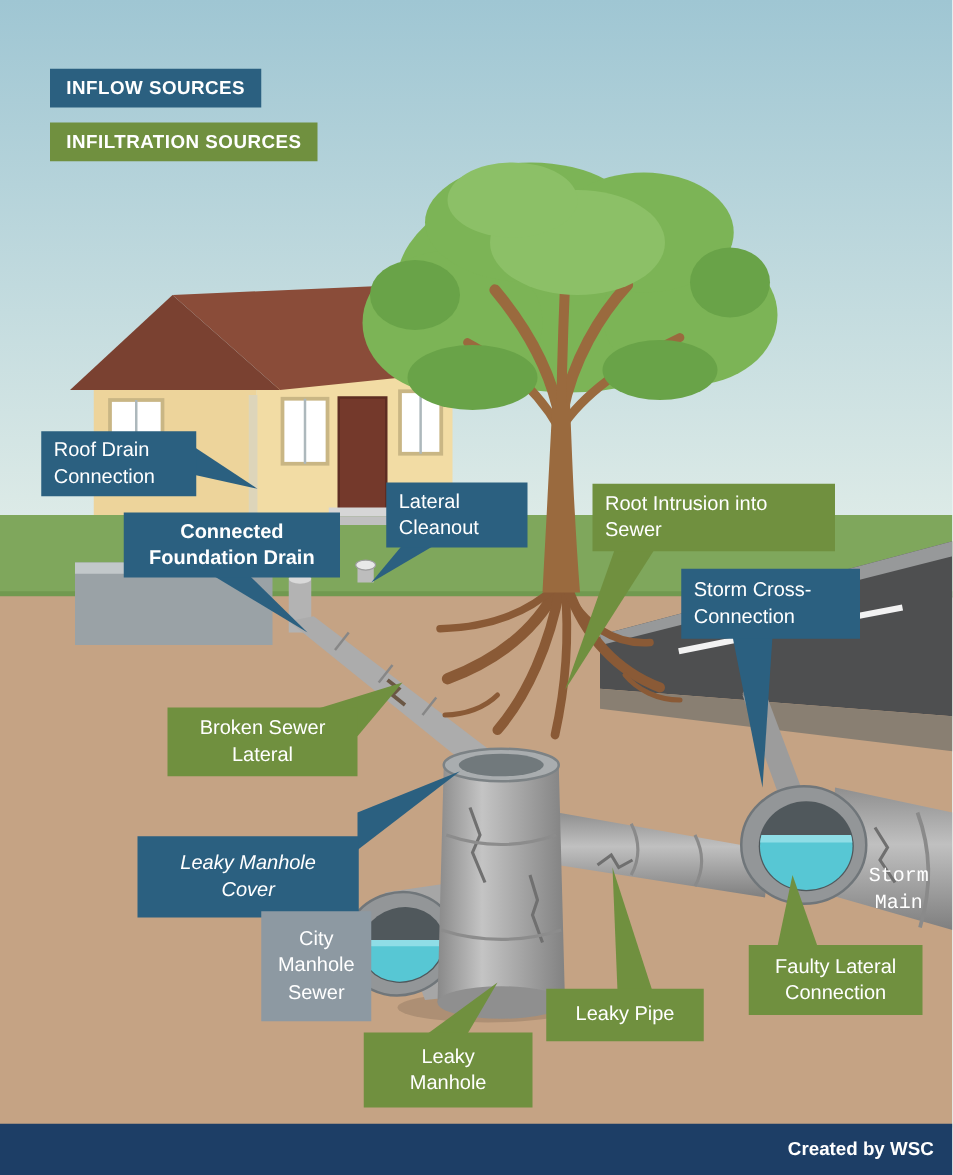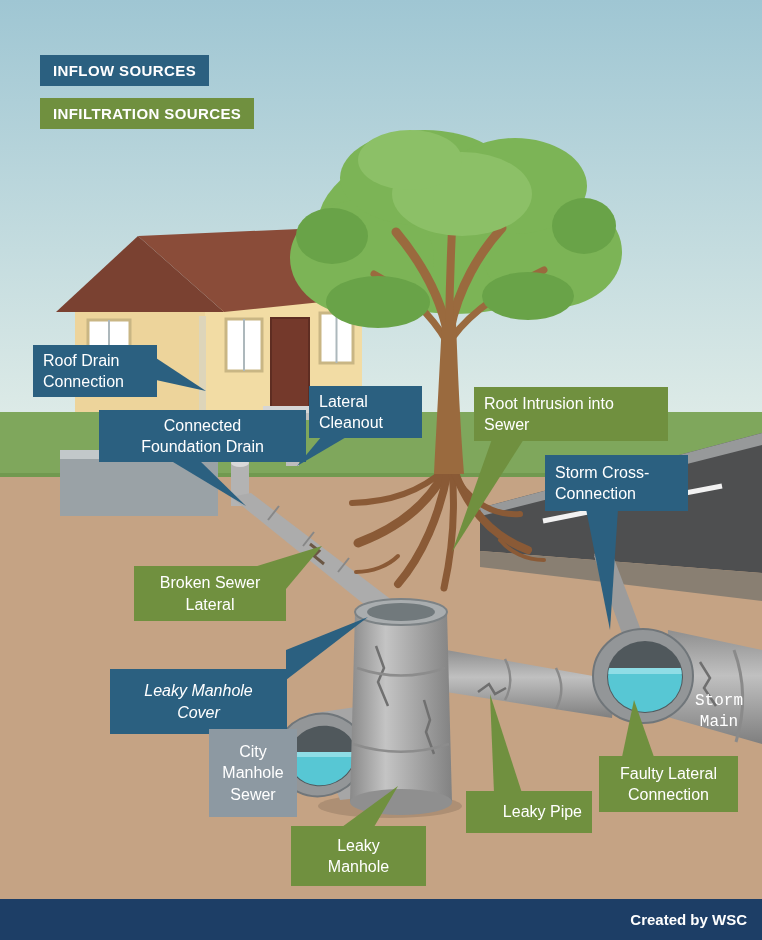--- a/index.html
+++ b/index.html
@@ -213,21 +213,21 @@
   </svg>
 
   <div class="legend-box inflow" style="left:40px; top:55px;">INFLOW SOURCES</div>
   <div class="legend-box infiltration" style="left:40px; top:98px;">INFILTRATION SOURCES</div>
 
   <div class="callout inflow align-left" style="left:33px; top:345px; width:124px; height:52px;">
     <span class="line">Roof Drain</span>
     <span class="line">Connection</span>
   </div>
 
-  <div class="callout inflow" style="left:99px; top:410px; width:207px; height:52px;">
+  <div class="callout inflow" style="left:99px; top:410px; width:173px; height:52px;font-weight:bold;">
     <span class="line">Connected</span>
     <span class="line">Foundation Drain</span>
   </div>
 
   <div class="callout inflow align-left" style="left:309px; top:386px; width:113px; height:52px;">
     <span class="line">Lateral</span>
     <span class="line">Cleanout</span>
   </div>
 
   <div class="callout infiltration align-left" style="left:474px; top:387px; width:194px; height:54px;">
@@ -254,21 +254,21 @@
     <span class="line">City</span>
     <span class="line">Manhole</span>
     <span class="line">Sewer</span>
   </div>
 
   <div class="callout infiltration" style="left:291px; top:826px; width:135px; height:60px;">
     <span class="line">Leaky</span>
     <span class="line">Manhole</span>
   </div>
 
-  <div class="callout infiltration" style="left:466px; top:791px; width:126px; height:42px;text-align:right;">
+  <div class="callout infiltration" style="left:437px; top:791px; width:126px; height:42px;">
     <span class="line">Leaky Pipe</span>
   </div>
 
   <div class="callout infiltration" style="left:599px; top:756px; width:139px; height:56px;">
     <span class="line">Faulty Lateral</span>
     <span class="line">Connection</span>
   </div>
 
   <div class="callout plain" style="left:688px; top:690px; width:62px; height:44px;font-family:Liberation Mono, monospace;">
     <span class="line">Storm</span>

